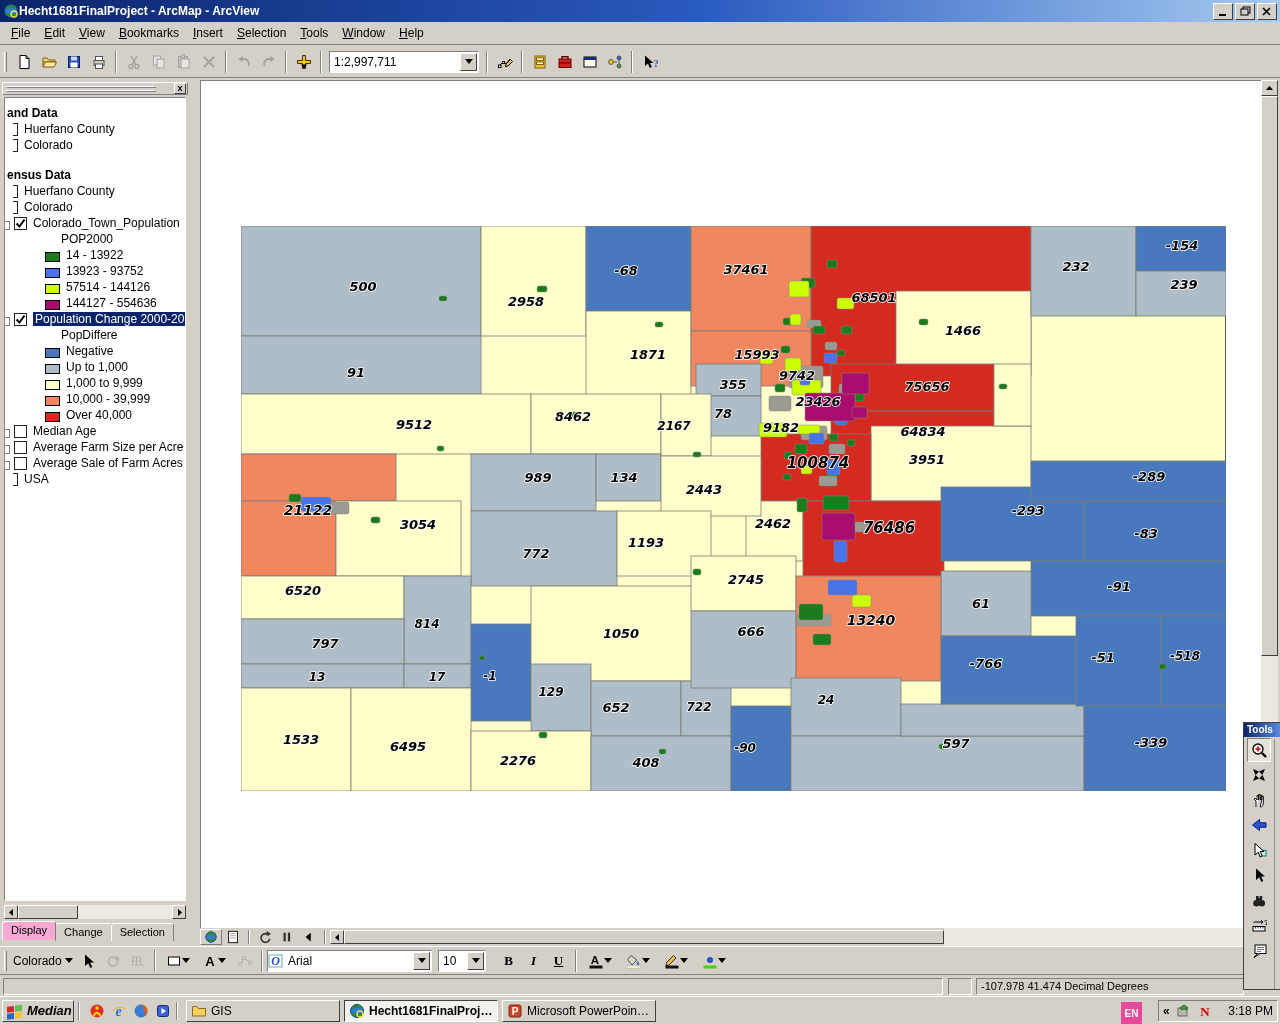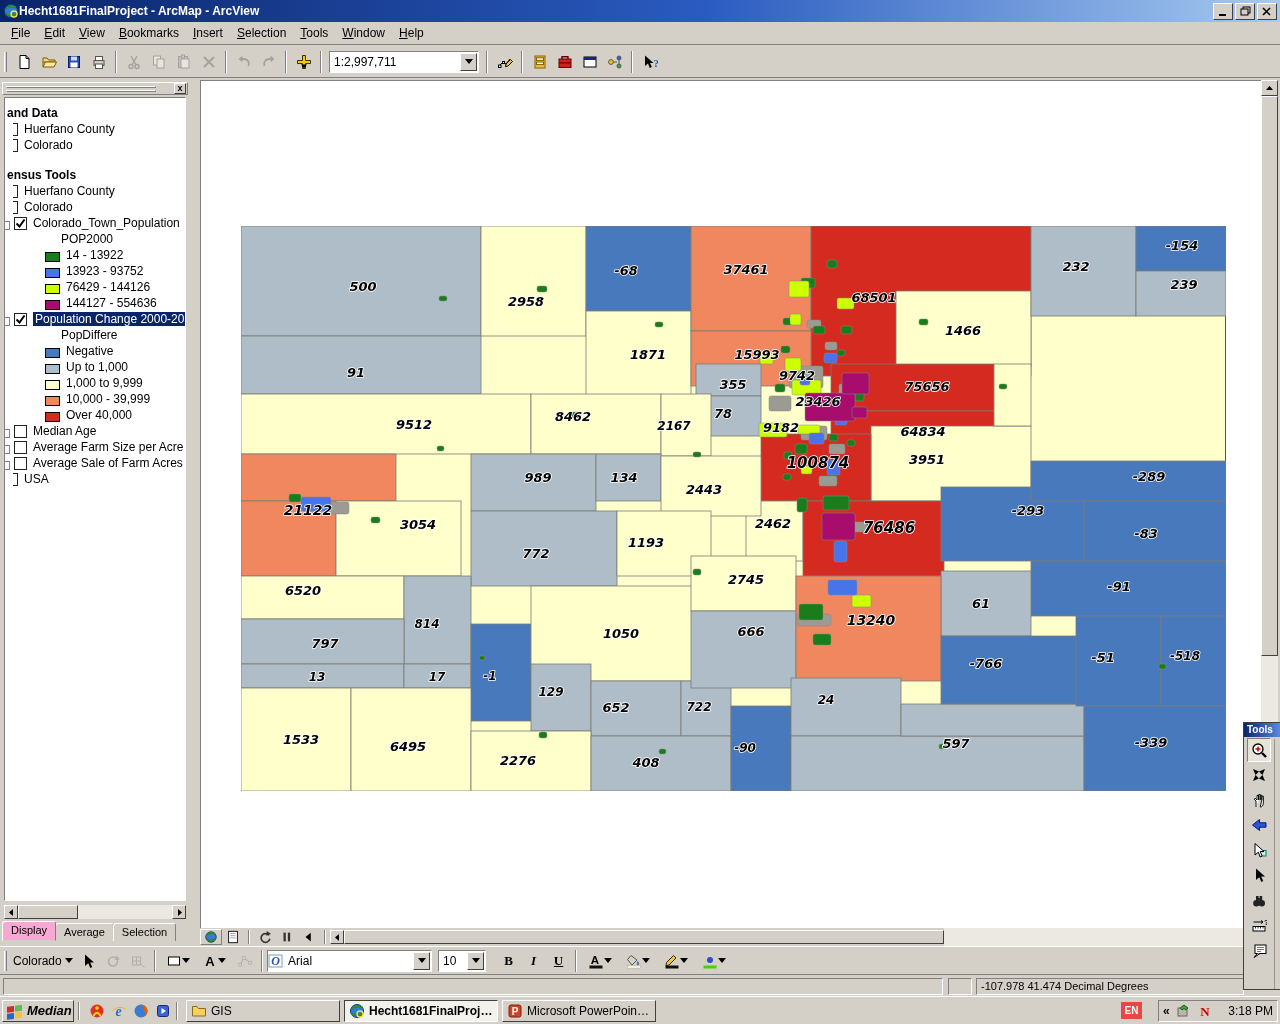--- a/index.html
+++ b/index.html
@@ -60,21 +60,21 @@
 .dlabel{font-size:12px;padding:0 2px;display:flex;align-items:center}
 #statusbar{position:absolute;left:0;top:974px;width:1280px;height:22px;background:#d4d0c8;border-top:1px solid #808080}
 .scell{position:absolute;top:3px;height:17px;border:1px solid;border-color:#808080 #fff #fff #808080;font-size:11px;padding:1px 4px;white-space:nowrap}
 #taskbar{position:absolute;left:0;top:996px;width:1280px;height:28px;background:#d4d0c8;border-top:1px solid #fff;display:flex;align-items:center}
 #startbtn{width:72px;height:22px;margin-left:2px;background:#d4d0c8;border:1px solid;border-color:#fff #404040 #404040 #fff;display:flex;align-items:center;font-weight:bold;font-size:13px;font-style:italic}
 .qicon{width:18px;height:18px;margin-left:4px;display:flex;align-items:center;justify-content:center}
 .taskbtn{height:22px;width:154px;margin-left:4px;background:#d4d0c8;border:1px solid;border-color:#fff #404040 #404040 #fff;display:flex;align-items:center;padding:8px 4px;font-size:12px;white-space:nowrap;overflow:hidden}
 .taskbtn.active{border-color:#404040 #fff #fff #404040;background:#f2f1ec;font-weight:bold}
 .taskbtn span{overflow:hidden;text-overflow:ellipsis}
 #tray{position:absolute;right:2px;top:3px;height:22px;width:120px;border:1px solid;border-color:#808080 #fff #fff #808080;display:flex;align-items:center;padding:0 4px;font-size:12px}
-#lang{position:absolute;right:138px;top:5px;width:21px;height:17px;background:#ef4444;color:#fff;font-size:10px;font-weight:bold;display:flex;align-items:center;justify-content:center}
+#lang{position:absolute;right:138px;top:5px;width:21px;height:23px;background:#ec4899;color:#fff;font-size:10px;font-weight:bold;display:flex;align-items:center;justify-content:center}
 .vr{width:2px;height:18px;border-left:1px solid #808080;border-right:1px solid #fff;margin:0 4px}
 </style>
 </head>
 <body>
 
 <div id="app">
   <div id="titlebar">
     <span id="appicon">
         <svg width="16" height="16" viewBox="0 0 16 16">
           <circle cx="8" cy="8" r="6.5" fill="#2d7de0" stroke="#123a7a"></circle>
@@ -259,21 +259,21 @@
         </div>
         <div class="trow">
           <span style="width: 8px; flex: 0 0 auto;"></span>
           <span class="cbpart"></span>
           <span style="width: 6px; flex: 0 0 auto;"></span>
           <span>Colorado</span>
         </div>
         <div class="trow" style="height: 14px;"></div>
         <div class="trow">
           <span style="width: 2px; flex: 0 0 auto;"></span>
-          <span style="font-weight: bold;">ensus Tools</span>
+          <span style="font-weight: bold;">ensus Data</span>
         </div>
         <div class="trow">
           <span style="width: 8px; flex: 0 0 auto;"></span>
           <span class="cbpart"></span>
           <span style="width: 6px; flex: 0 0 auto;"></span>
           <span>Huerfano County</span>
         </div>
         <div class="trow">
           <span style="width: 8px; flex: 0 0 auto;"></span>
           <span class="cbpart"></span>
@@ -305,21 +305,21 @@
         <div class="trow">
           <span style="width: 40px; flex: 0 0 auto;"></span>
           <span class="sw" style="background: rgb(73, 115, 232);"></span>
           <span style="width: 6px; flex: 0 0 auto;"></span>
           <span>13923 - 93752</span>
         </div>
         <div class="trow">
           <span style="width: 40px; flex: 0 0 auto;"></span>
           <span class="sw" style="background: rgb(204, 255, 0);"></span>
           <span style="width: 6px; flex: 0 0 auto;"></span>
-          <span>76429 - 144126</span>
+          <span>57514 - 144126</span>
         </div>
         <div class="trow">
           <span style="width: 40px; flex: 0 0 auto;"></span>
           <span class="sw" style="background: rgb(168, 13, 110);"></span>
           <span style="width: 6px; flex: 0 0 auto;"></span>
           <span>144127 - 554636</span>
         </div>
         <div class="trow">
           <span style="width: 0px; flex: 0 0 auto;"></span>
           <span class="expf"></span>
@@ -407,21 +407,21 @@
         <span class="sthumb" style="width: 60px;"></span>
         <span style="flex: 1 1 0%;"></span>
         <span class="sbtn">
           <svg width="7" height="7">
             <polygon points="2,0 2,7 6,3.5" fill="#000"></polygon>
           </svg>
         </span>
       </div>
     <div id="toctabs">
         <span class="tab active">Display</span>
-        <span class="tab">Average</span>
+        <span class="tab">Change</span>
         <span class="tab">Selection</span>
       </div>
   </div>
 
   <div id="mapview">
     <svg id="mapsvg" width="985" height="565">
         <rect x="0.5" y="0.5" width="984" height="564" fill="#FFFFCC" stroke="#555" stroke-width="1"></rect>
         <rect x="0" y="0" width="240" height="110" fill="#AEBDC7" stroke="#7c7c74" stroke-width="0.8"></rect>
         <rect x="240" y="0" width="105" height="110" fill="#FFFFCC" stroke="#7c7c74" stroke-width="0.8"></rect>
         <rect x="345" y="0" width="105" height="85" fill="#4879BD" stroke="#7c7c74" stroke-width="0.8"></rect>

